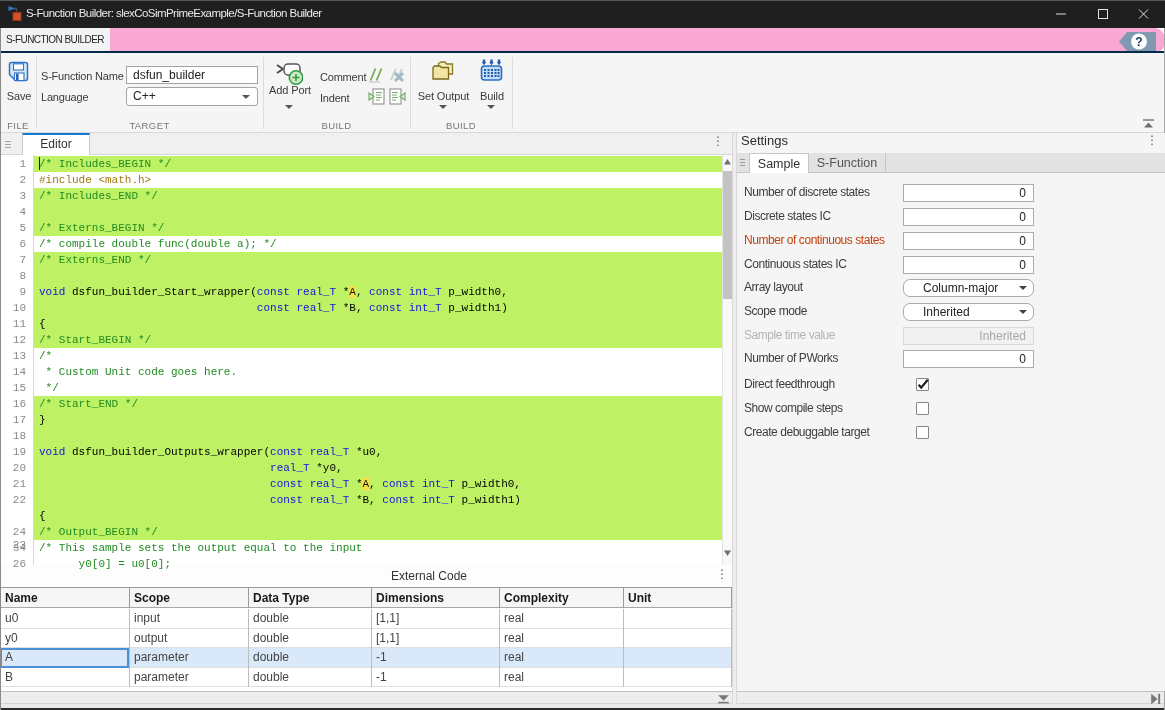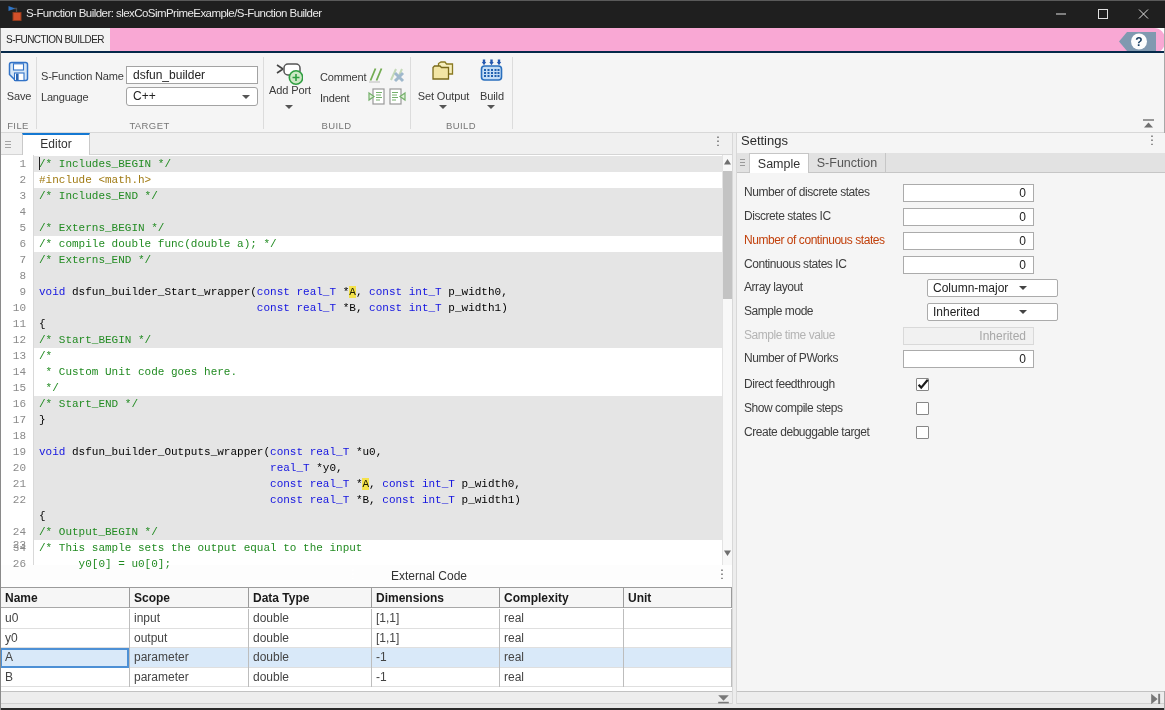--- a/index.html
+++ b/index.html
@@ -18,21 +18,21 @@
   .seclab{top:68px;font-size:9.5px;color:#767676;text-align:center;letter-spacing:0.4px;}
   .tlab{font-size:11px;color:#3a3a3a;letter-spacing:-0.2px;}
   .icolab{font-size:11px;color:#3a3a3a;text-align:center;letter-spacing:-0.1px;}
   .dropcaret{width:0;height:0;border-left:4px solid transparent;border-right:4px solid transparent;border-top:4px solid #555;}
   .tinput{box-sizing:border-box;background:#fff;border:1px solid #a3a3a3;font-size:12px;color:#222;}
   
   #edtabbar{left:0;top:133px;width:732px;height:22px;background:#f0f0f0;border-bottom:1px solid #d5d5d5;box-sizing:border-box;}
   #edtab{left:22px;top:133px;width:68px;height:22px;background:#fff;border:1px solid #c9c9c9;border-bottom:none;border-top:2px solid #1478d2;box-sizing:border-box;color:#333;font-size:12px;text-align:center;line-height:19px;}
   #editor{left:0;top:155px;width:732px;height:410px;background:#fff;overflow:hidden;}
   .cl{position:absolute;left:34px;width:688px;height:16px;padding-left:5px;box-sizing:border-box;white-space:pre;font-family:"Liberation Mono",monospace;font-size:11px;line-height:16px;color:#000;}
-  .ro{background:#e5e5e5;}
+  .ro{background:#bef264;}
   .gut{position:absolute;left:0;width:26px;height:16px;font-family:"Liberation Mono",monospace;font-size:11px;line-height:16px;color:#8a8a8a;text-align:right;}
   .gr{color:#228b22;}
   .bl{color:#1414e0;}
   .ol{color:#a07a12;}
   .hA{background:#f5e24b;color:#1a1a00;}
   #gutline{left:33px;top:155px;width:1px;height:410px;background:#d9d9d9;}
   
   #vsb{left:722px;top:155px;width:10px;height:410px;background:#f8f8f8;border-left:1px solid #e3e3e3;box-sizing:border-box;}
   #vsbthumb{left:723px;top:171px;width:9px;height:128px;background:#c3c3c3;}
   
@@ -47,21 +47,21 @@
   #splitter{left:732px;top:133px;width:5px;height:571px;background:#ededed;border-left:1px solid #d8d8d8;border-right:1px solid #d8d8d8;box-sizing:border-box;}
   
   #rightpanel{left:737px;top:133px;width:428px;height:558px;background:#f5f5f5;}
   #settingshdr{left:4px;top:0px;font-size:13px;color:#2b2b2b;}
   #rtabstrip{left:0;top:20px;width:428px;height:20px;background:#e2e2e2;border-bottom:1px solid #c6c6c6;box-sizing:border-box;}
   #gentab{left:12px;top:20px;width:60px;height:20px;background:#fff;border:1px solid #c6c6c6;border-bottom:none;box-sizing:border-box;font-size:12.5px;color:#333;text-align:center;line-height:20px;}
   #sftab{left:72px;top:20px;width:77px;height:20px;border-right:1px solid #c6c6c6;box-sizing:border-box;font-size:12.5px;color:#555;text-align:center;line-height:20px;}
   .flab{left:7px;font-size:12px;color:#3d3d3d;letter-spacing:-0.45px;text-align:right;}
   .fbox{left:166px;width:131px;height:18px;box-sizing:border-box;border:1px solid #ababab;background:#fff;font-size:12px;color:#222;}
   .fnum{text-align:right;padding-right:7px;line-height:16px;}
-  .fsel{border-radius:2px;padding-left:5px;line-height:16px;margin-left:24px;}
+  .fsel{border-radius:7px;padding-left:19px;line-height:16px;}
   .selarrow{width:0;height:0;border-left:4px solid transparent;border-right:4px solid transparent;border-top:4px solid #444;}
   .cb{left:177px;width:13px;height:13px;box-sizing:border-box;border:1px solid #878787;background:#fff;border-radius:1px;}
   .vdots{font-size:12px;color:#555;letter-spacing:0;line-height:4px;}
   #leftborder{left:0;top:28px;width:1px;height:682px;background:#8a8a8a;}
   #rightborder{left:1164px;top:28px;width:1px;height:682px;background:#a8a8a8;}
 </style></head>
 <body>
 
 <div class="abs" id="titlebar"></div>
 <svg class="abs" style="left:8px;top:5px" width="17" height="17" viewBox="0 0 17 17">
@@ -280,21 +280,21 @@
     <div class="abs fbox fnum" style="top:51.4px">0</div>
     <div class="abs flab" style="top:76.1px;color:#3d3d3d">Discrete states IC</div>
     <div class="abs fbox fnum" style="top:75.1px">0</div>
     <div class="abs flab" style="top:99.8px;color:#c2410c">Number of continuous states</div>
     <div class="abs fbox fnum" style="top:98.8px">0</div>
     <div class="abs flab" style="top:123.5px;color:#3d3d3d">Continuous states IC</div>
     <div class="abs fbox fnum" style="top:122.5px">0</div>
     <div class="abs flab" style="top:147.2px;color:#3d3d3d">Array layout</div>
     <div class="abs fbox fsel" style="top:146.2px">Column-major</div>
     <div class="abs selarrow" style="left:282px;top:153.2px"></div>
-    <div class="abs flab" style="top:170.9px;color:#3d3d3d">Sample mode</div>
+    <div class="abs flab" style="top:170.9px;color:#3d3d3d">Scope mode</div>
     <div class="abs fbox fsel" style="top:169.9px">Inherited</div>
     <div class="abs selarrow" style="left:282px;top:176.9px"></div>
     <div class="abs flab" style="top:194.6px;color:#b4b4b4">Sample time value</div>
     <div class="abs fbox fnum" style="top:193.6px;border-color:#d9d9d9;background:#f1f1f1;color:#a8a8a8">Inherited</div>
     <div class="abs flab" style="top:218.3px;color:#3d3d3d">Number of PWorks</div>
     <div class="abs fbox fnum" style="top:217.3px">0</div>
     <div class="abs flab" style="top:244.2px;color:#3d3d3d">Direct feedthrough</div>
     <div class="abs cb" style="top:245.2px;left:179px"></div>
     <svg class="abs" style="left:179px;top:245.2px" width="15" height="13" viewBox="0 0 15 13">
       <path d="M2.6 6.8 L5.2 9.6 L11.8 1.8" fill="none" stroke="#1c1c1c" stroke-width="2.2"></path>

